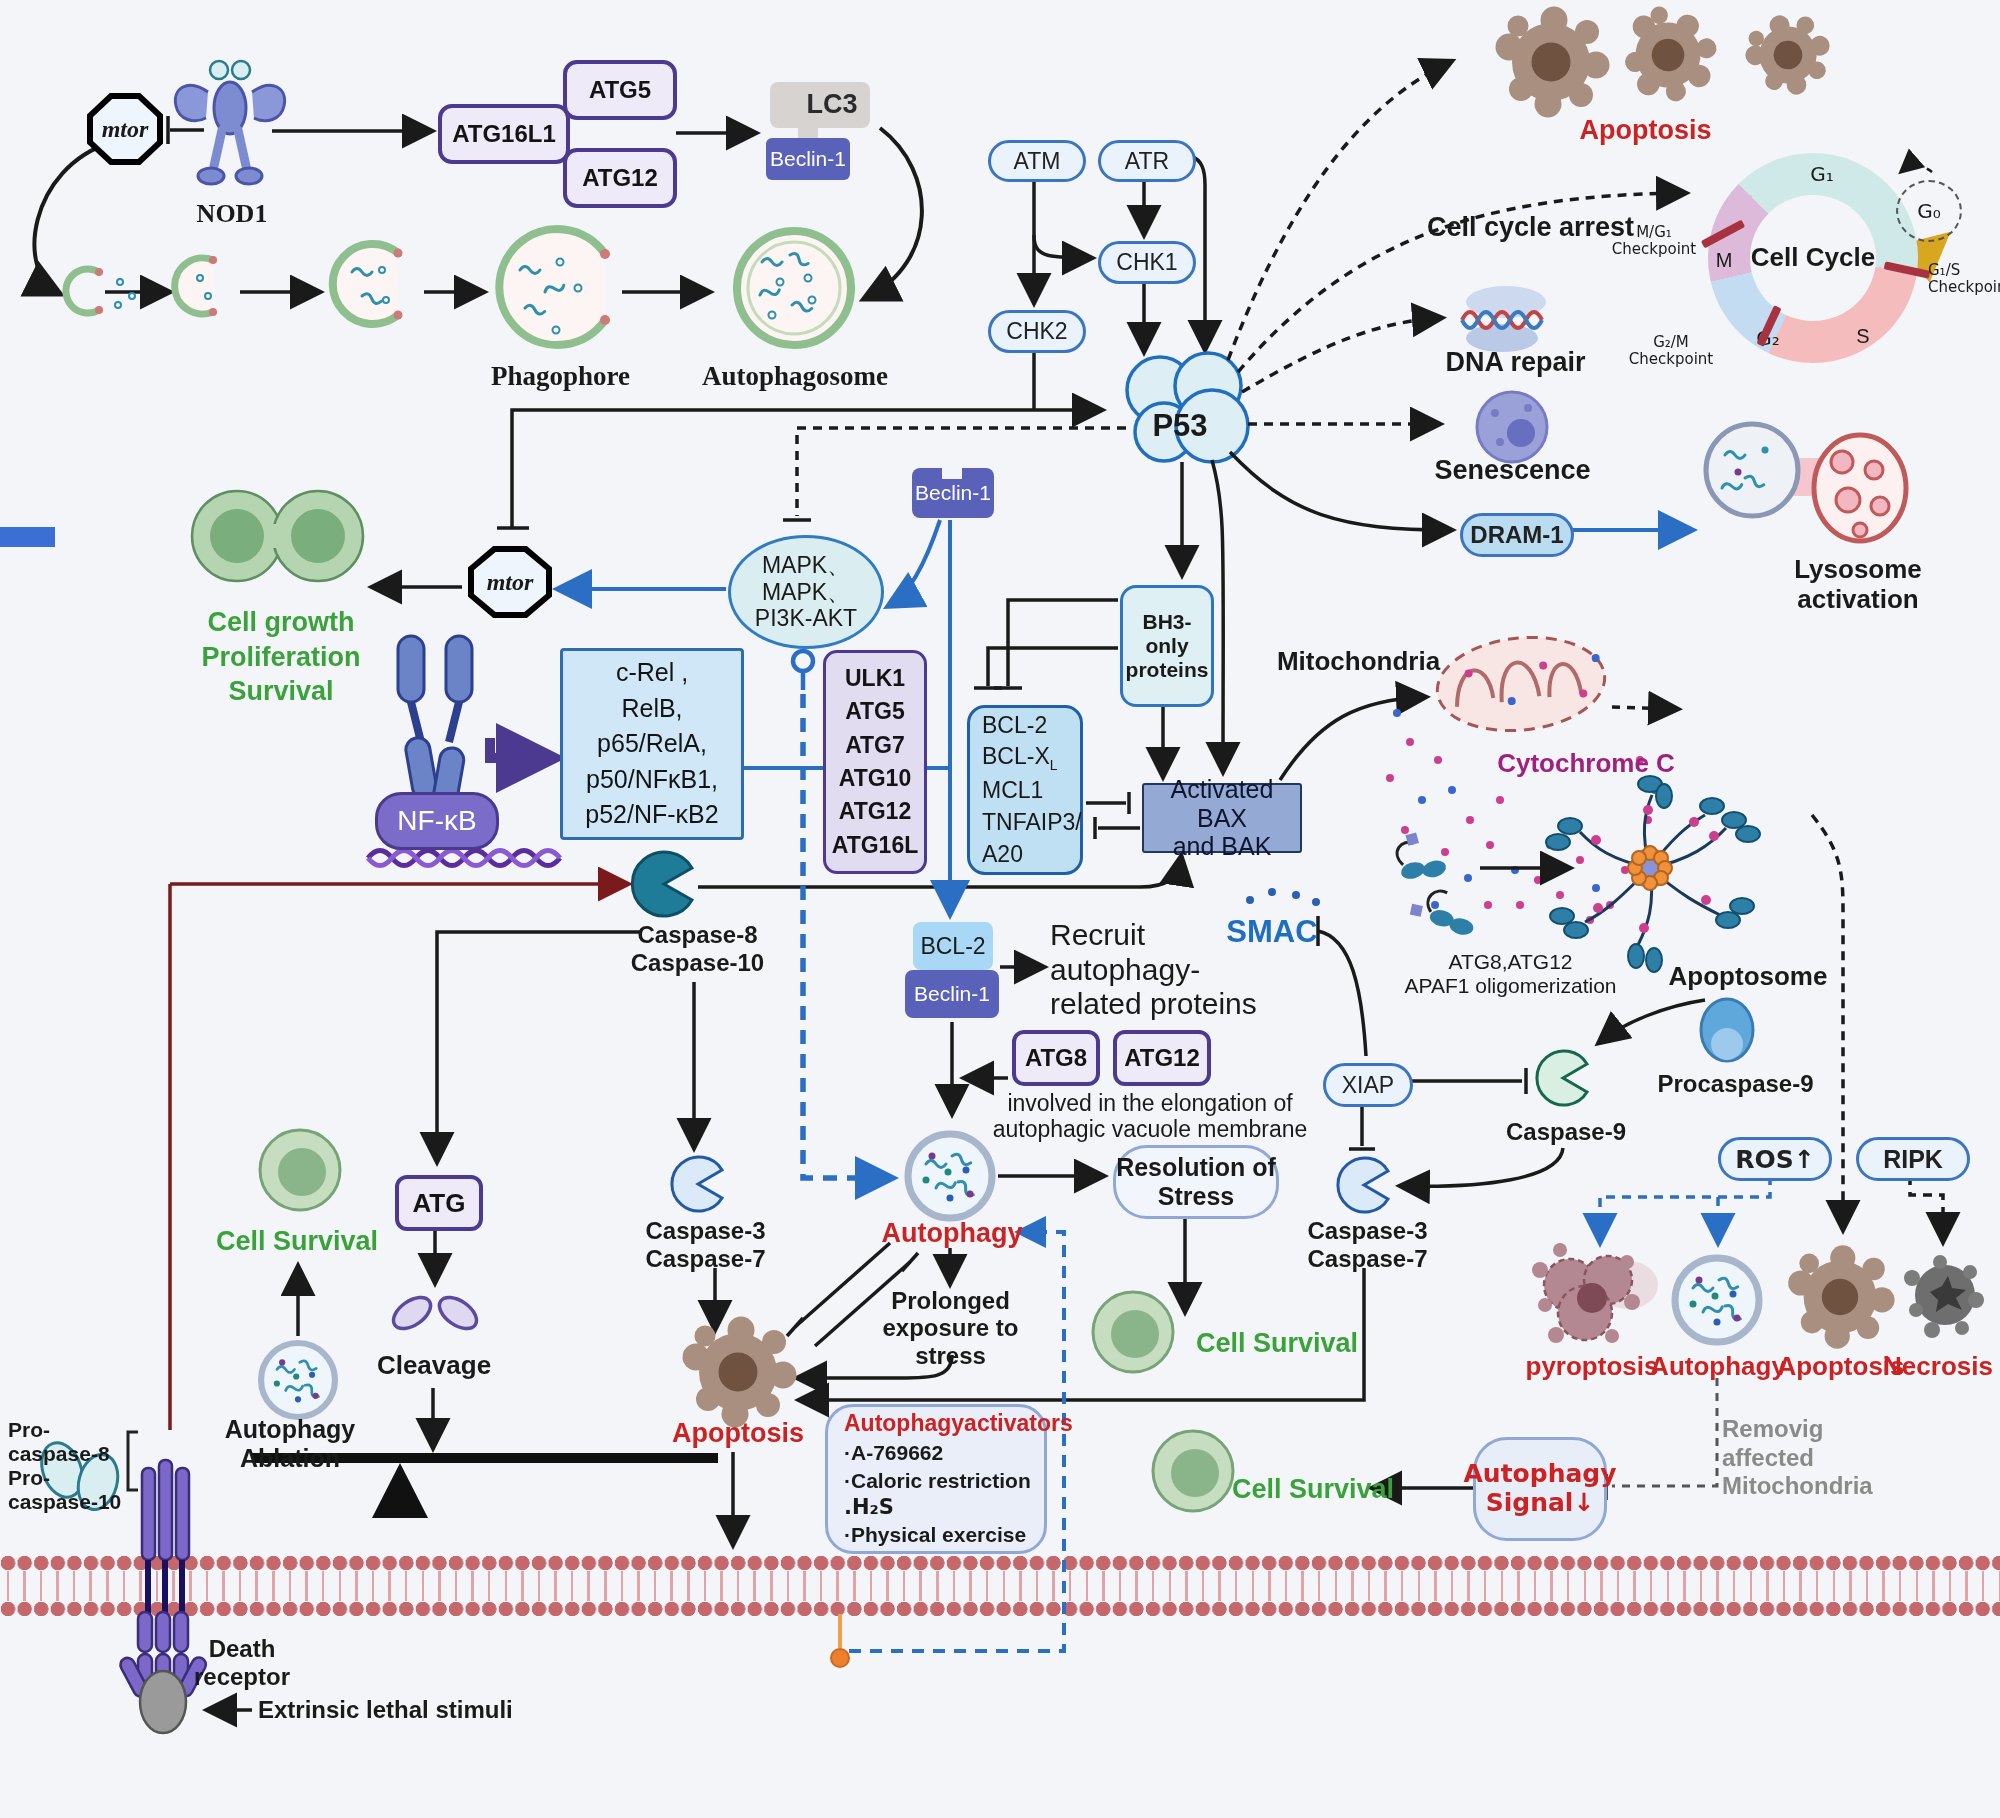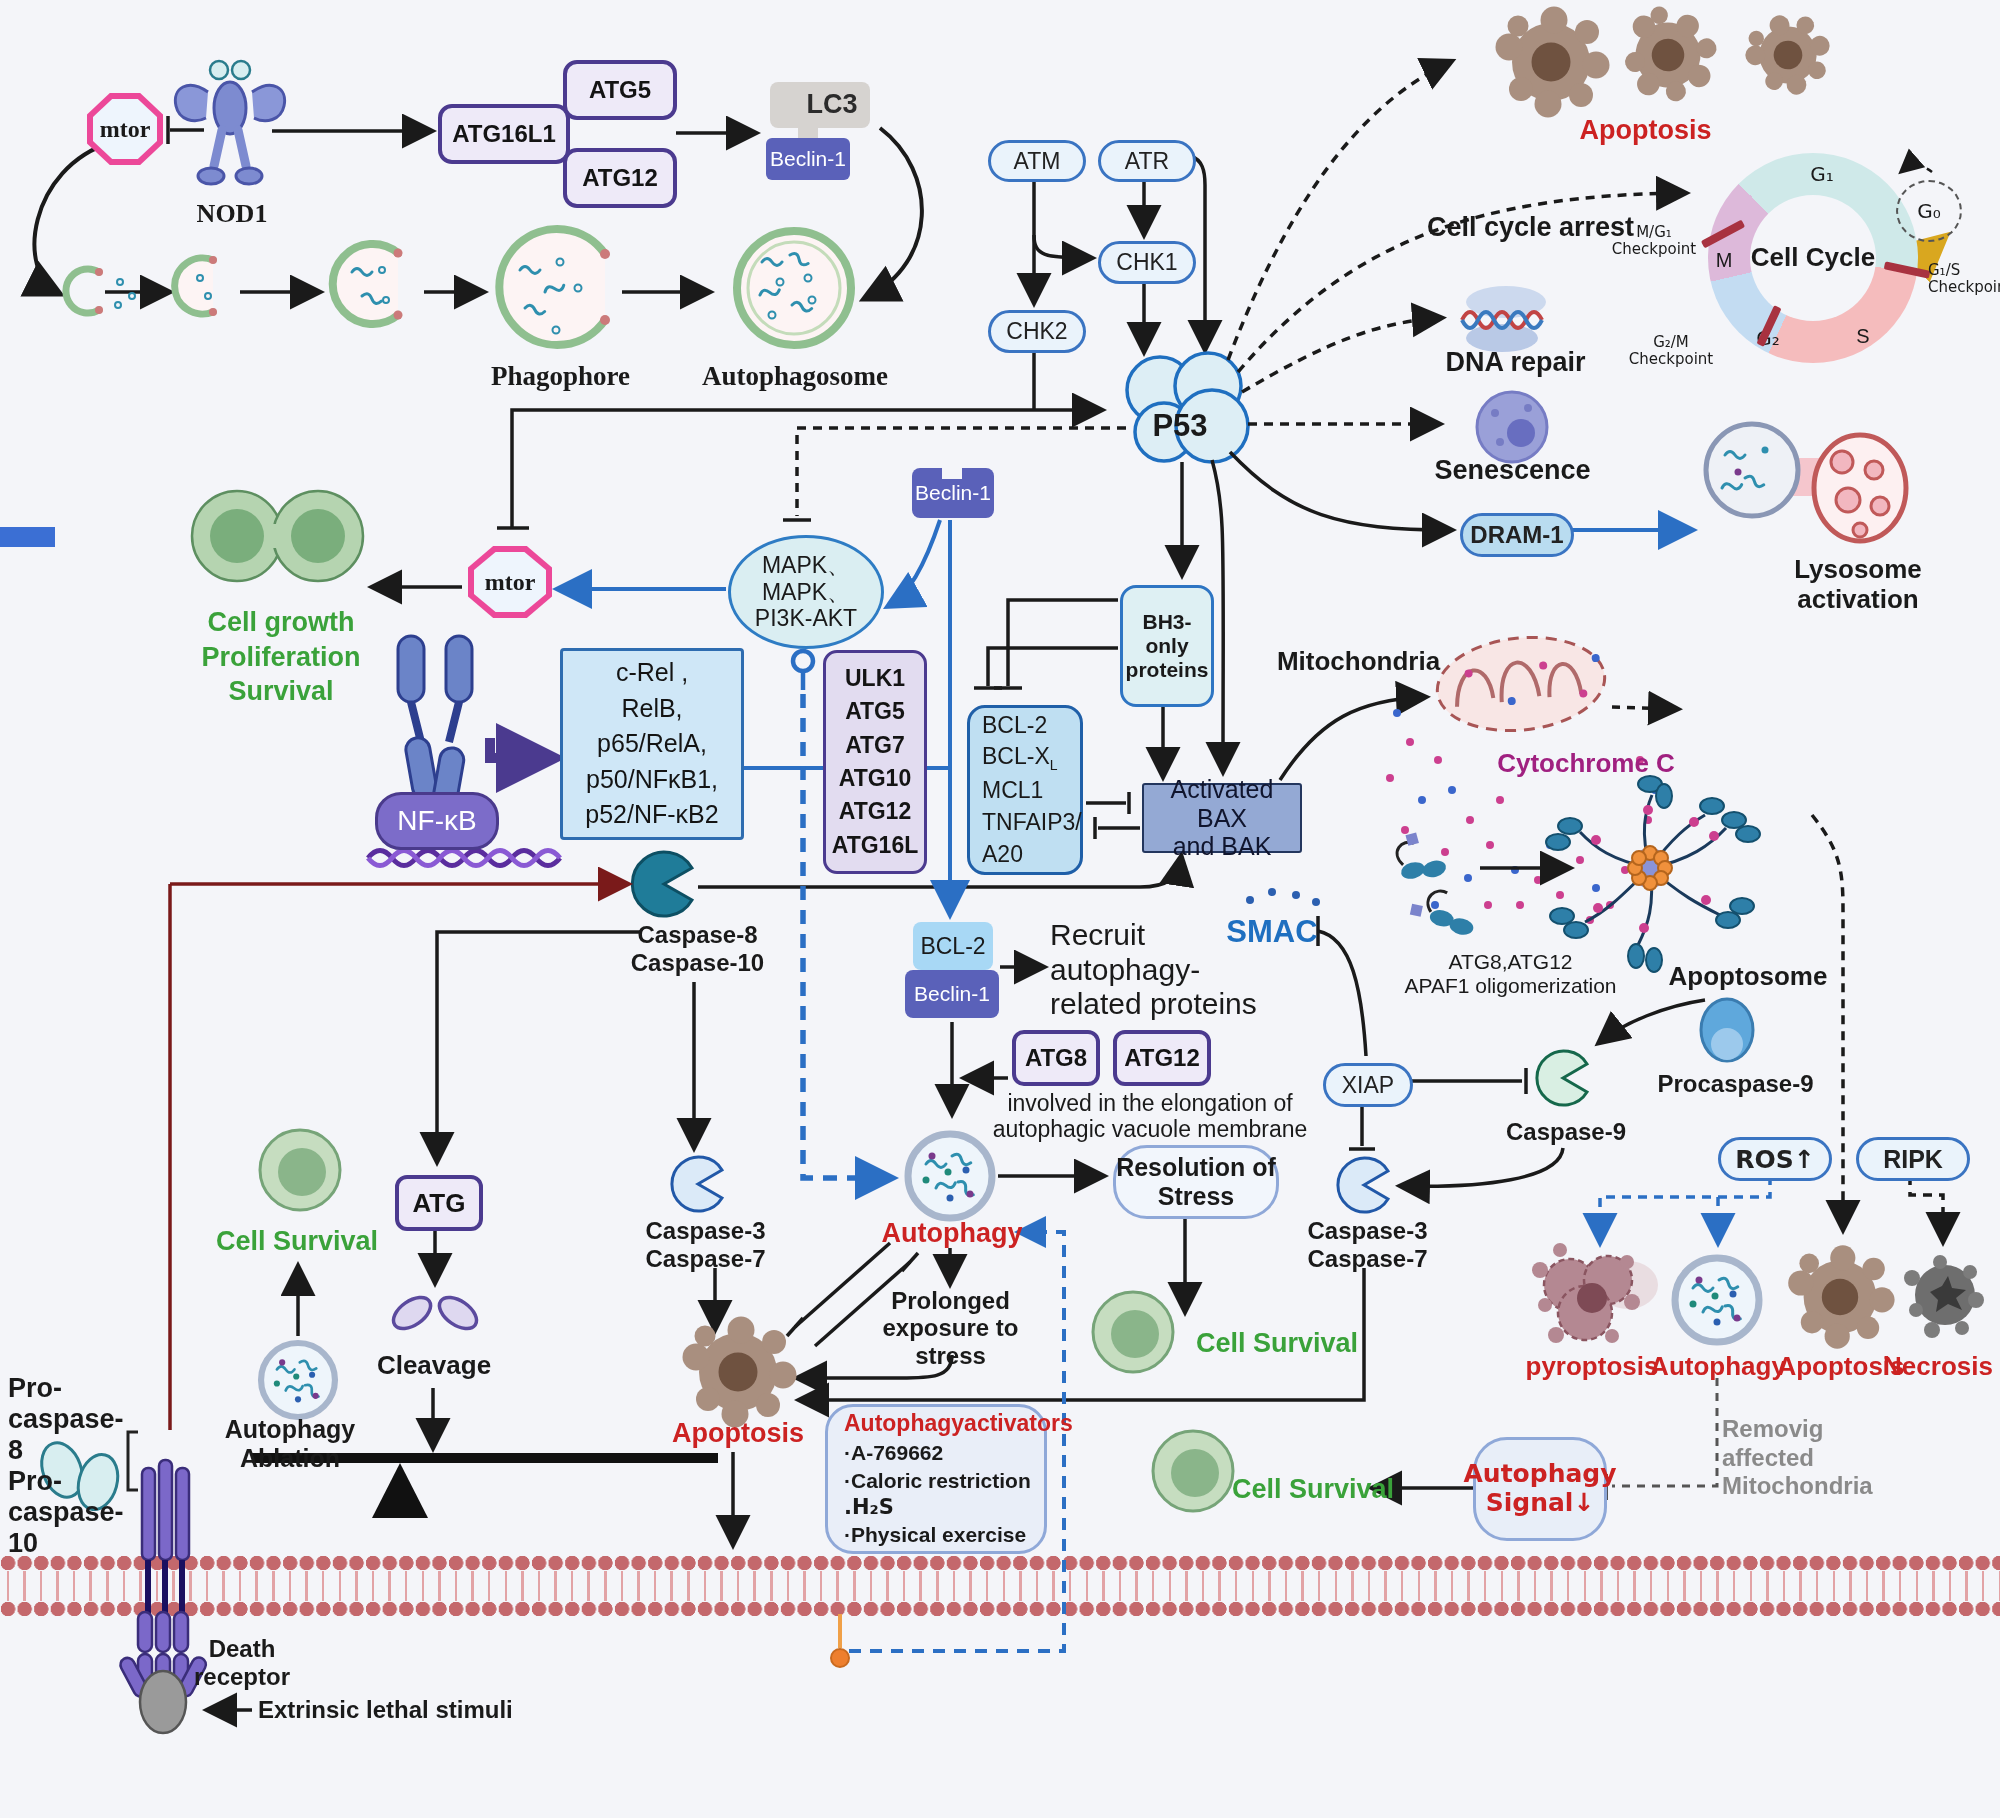--- a/index.html
+++ b/index.html
@@ -8,21 +8,21 @@
   #diagram-svg{position:absolute;left:0;top:0;z-index:2;}
   .lb{position:absolute;z-index:3;display:flex;flex-direction:column;align-items:center;justify-content:center;
       text-align:center;font-weight:700;line-height:1.15;}
   .pill{position:absolute;z-index:3;border:3px solid #3a74c2;background:#eaf3fb;border-radius:999px;
         display:flex;align-items:center;justify-content:center;font-size:23px;color:#222;}
   .bbox{position:absolute;z-index:3;border:4px solid #4b3a8f;background:#eeeaf8;border-radius:14px;
         display:flex;align-items:center;justify-content:center;font-weight:700;color:#141414;}
   .blubox{position:absolute;z-index:3;border:3px solid #2e6cb0;background:#cfe7f7;border-radius:10px;
         display:flex;flex-direction:column;align-items:center;justify-content:center;color:#141414;}
   .oct{position:absolute;z-index:3;clip-path:polygon(30% 0,70% 0,100% 30%,100% 70%,70% 100%,30% 100%,0 70%,0 30%);
-       background:#ec4899;display:flex;align-items:center;justify-content:center;}
+       background:#000000;display:flex;align-items:center;justify-content:center;font-style:italic;}
   .oct .in{width:calc(100% - 12px);height:calc(100% - 12px);
        clip-path:polygon(30% 0,70% 0,100% 30%,100% 70%,70% 100%,30% 100%,0 70%,0 30%);
        background:#eef5fd;display:flex;align-items:center;justify-content:center;
        font-family:"Liberation Serif","DejaVu Serif",serif;font-weight:700;font-size:24px;}
   .serif{font-family:"Liberation Serif","DejaVu Serif",serif;}
   .green{color:#3aa23a;}
   .red{color:#cc2222;}
   .gray{color:#8a8a8a;}
   .membrane{position:absolute;left:0;top:1555px;width:2000px;height:64px;z-index:1;}
   .mem-dots{height:16px;background:radial-gradient(circle at 8px 8px,#c4686c 7px,rgba(0,0,0,0) 7.5px);
@@ -721,21 +721,21 @@
     <span style="font-family:'DejaVu Sans',sans-serif;">.H₂S</span>
     <span>·Physical exercise</span>
     </div>
   <div class="bbox" style="left:395px;top:1175px;width:80px;height:48px;border-radius:12px;font-size:26px;">
       <span>ATG</span>
     </div>
   <div class="lb" style="left:360px;top:1352px;width:148px;height:28px;font-size:26px;">Cleavage</div>
 
   <div class="lb green" style="left:212px;top:1228px;width:170px;height:28px;font-size:27px;">Cell Survival</div>
   <div class="lb" style="left:190px;top:1430px;width:200px;height:28px;font-size:25px;">Autophagy Ablation</div>
-  <div class="lb" style="left:8px;top:1438px;width:124px;height:56px;font-size:27px;align-items:flex-start;text-align:left;">
+  <div class="lb" style="left:8px;top:1438px;width:124px;height:56px;font-size:21px;align-items:flex-start;text-align:left;">
     <span>Pro-caspase-8</span>
       <span>Pro-caspase-10</span>
     </div>
   <div class="lb" style="left:186px;top:1634px;width:112px;height:58px;font-size:24px;">
     <span>Death</span>
       <span>receptor</span>
     </div>
   <div class="lb" style="left:258px;top:1696px;width:260px;height:28px;font-size:24px;align-items:flex-start;text-align:left;">Extrinsic lethal stimuli</div>
 
   <div class="lb green" style="left:1192px;top:1330px;width:170px;height:28px;font-size:27px;">Cell Survival</div>

